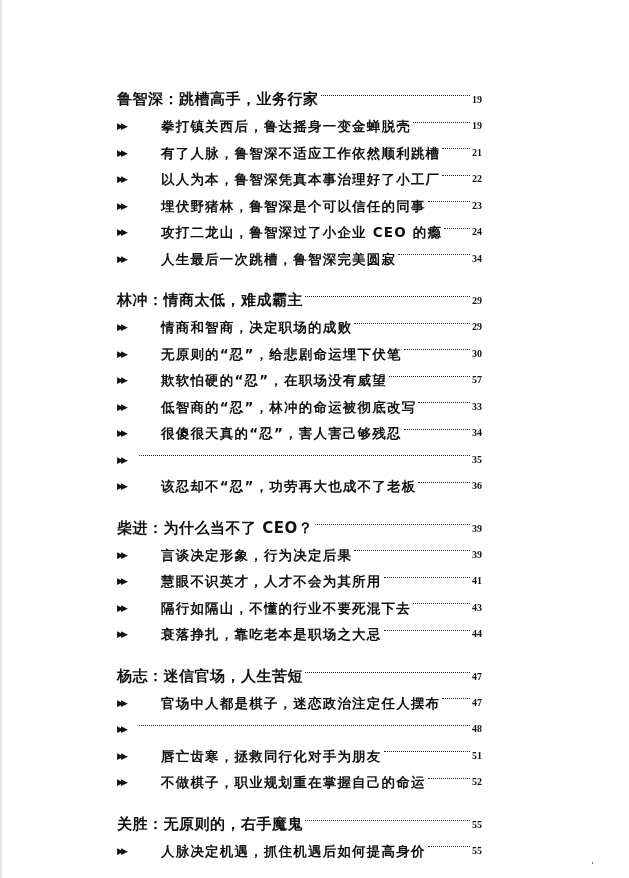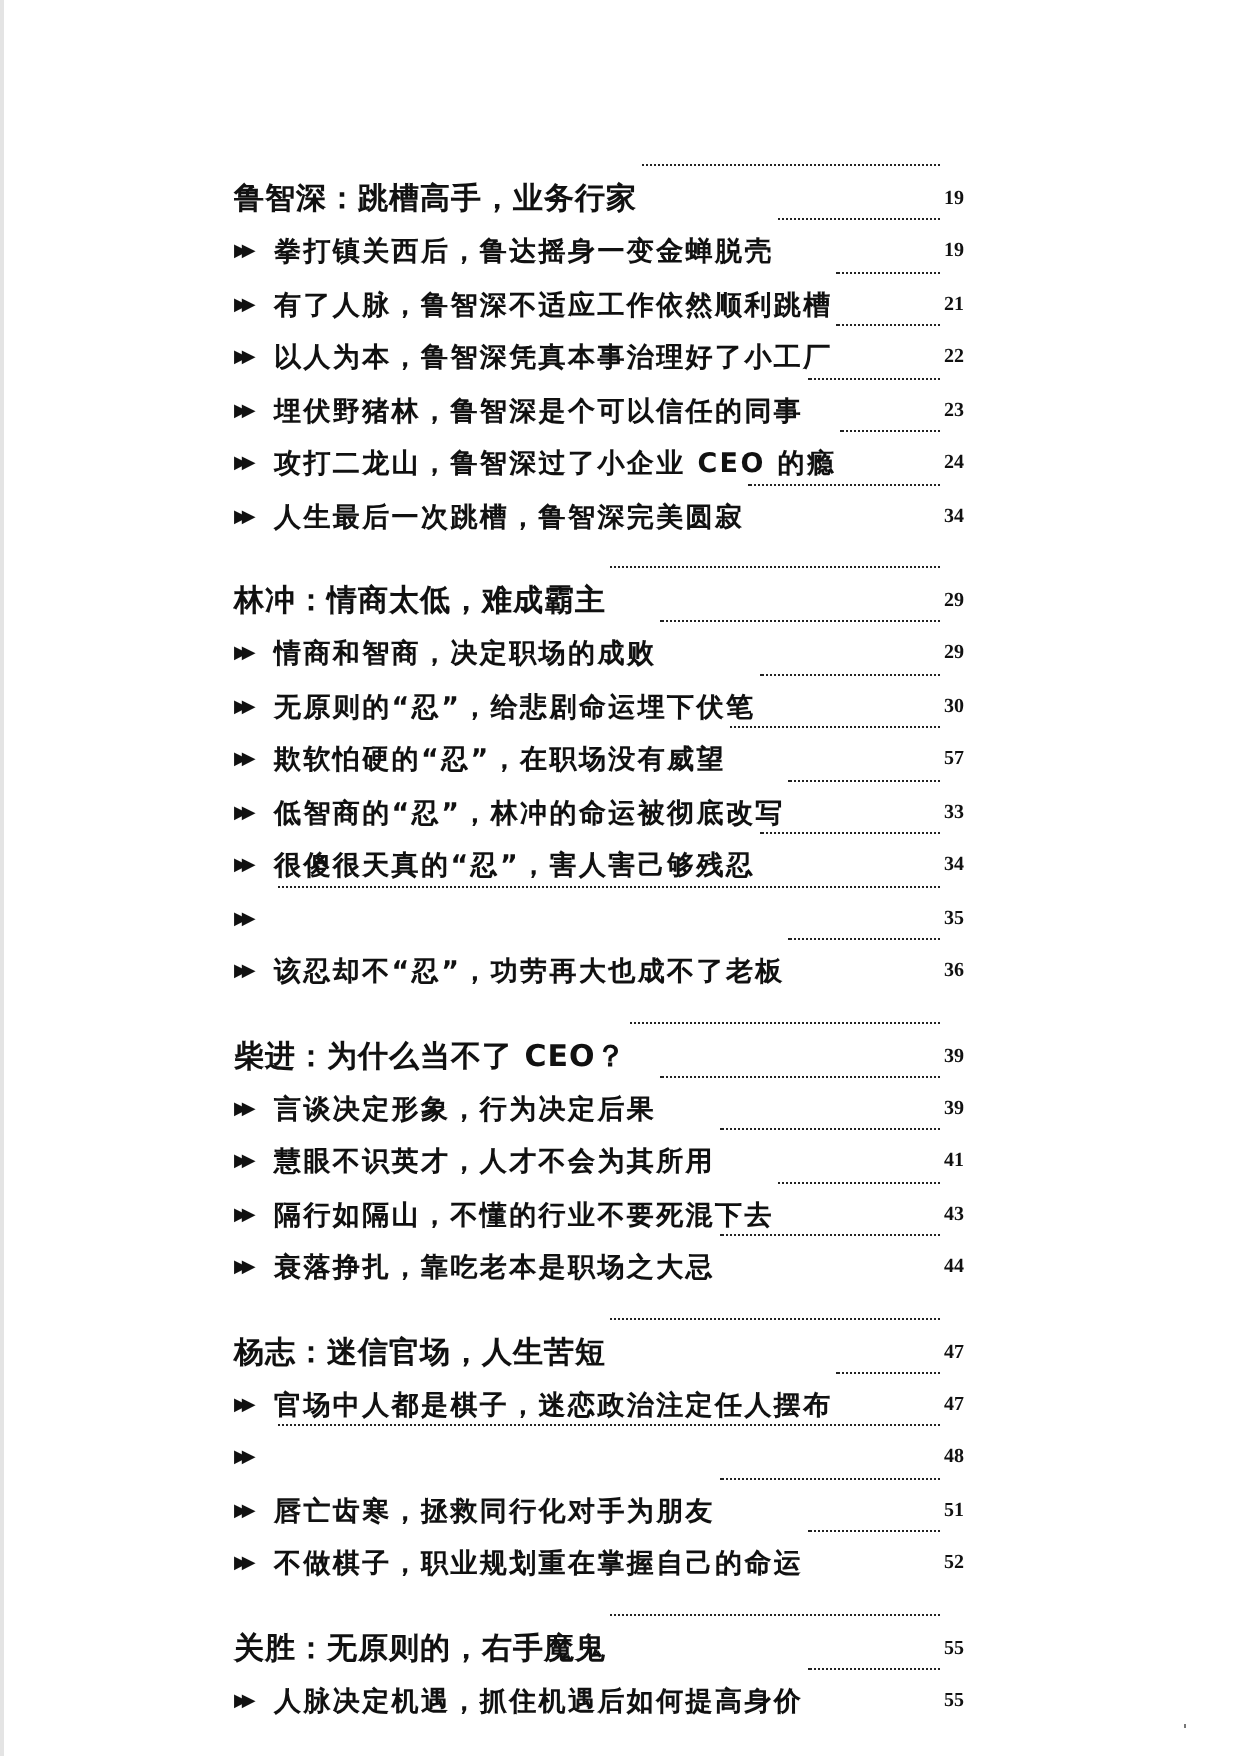--- a/index.html
+++ b/index.html
@@ -3,24 +3,24 @@
 <meta charset="utf-8">
 <style>
   html, body { margin: 0; padding: 0; }
   body {
     width: 629px; height: 878px; background: #ffffff; position: relative; overflow: hidden;
     font-family: "DejaVu Serif", "Liberation Serif", serif; color: #111;
   }
   .edge { position: absolute; left: 0; top: 0; width: 2px; height: 878px; background: #e4e4e4; }
   .toc { position: absolute; left: 117px; top: 86px; width: 365px; }
   .section { margin-bottom: 15px; }
-  .row { display: flex; align-items: flex-start; height: 26.5px; line-height: 26.5px; white-space: nowrap; }
+  .row { display: flex; align-items: center; height: 26.5px; line-height: 26.5px; white-space: nowrap; }
   .row.heading { font-weight: bold; font-size: 15px; height: 27px; line-height: 27px; }
   .row.entry { font-size: 13.5px; letter-spacing: 1.2px; }
-  .row.entry .title { font-family: "DejaVu Sans", "Liberation Sans", sans-serif; font-weight: bold; }
+  .row.entry .title { font-family: "DejaVu Sans", "Liberation Sans", sans-serif; font-weight: bold; margin-left: 24px; }
   .row.heading .title { font-family: "DejaVu Sans", "Liberation Sans", sans-serif; letter-spacing: 0.5px; }
   .bullet { display: inline-block; width: 14px; font-size: 9px; letter-spacing: -3px; margin-right: 6px; font-family: "DejaVu Sans", sans-serif; }
   .leader { flex: 1; border-bottom: 1.5px dotted #222; margin: 0 2px; position: relative; top: -4px; min-width: 10px; }
   .page { font-family: "Liberation Serif", "DejaVu Serif", serif; font-weight: bold; font-size: 10px; letter-spacing: 0; }
   .speck { position: absolute; left: 592px; top: 862px; width: 1px; height: 2px; background: #777; }
 </style>
 </head>
 <body>
 
 <div class="edge"></div>

